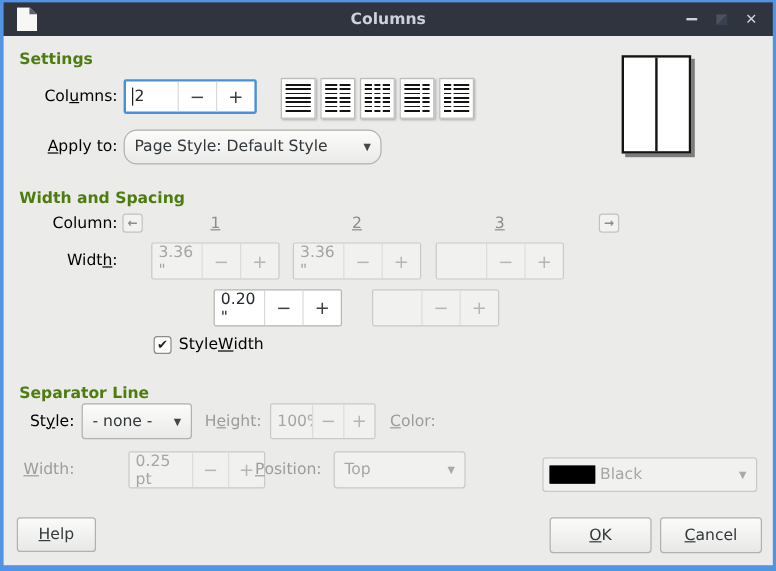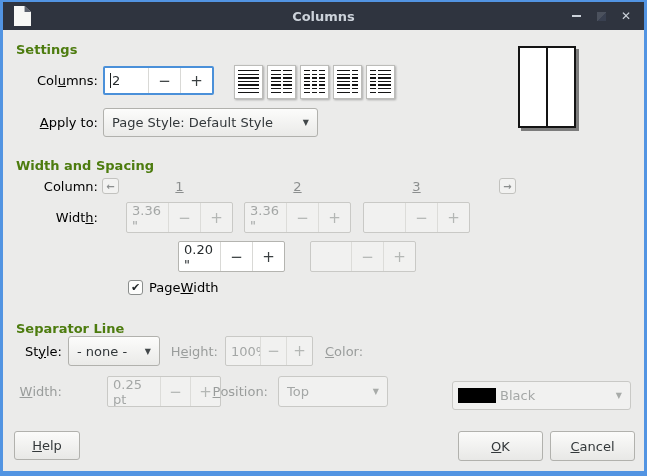--- a/index.html
+++ b/index.html
@@ -127,21 +127,21 @@
     <div class="preview">
       <div class="pv-col"></div>
       <div class="pv-div"></div>
       <div class="pv-col"></div>
     </div>
 
     <div class="lbl" style="left:7px; top:78px; width:88px; height:29px;">
         <span class="mn">A</span>
         <span>pply to:</span>
       </div>
-    <div class="dd" style="left:100px; top:78px; width:215px; height:29px;">
+    <div class="dd" style="left:100px; top:78px; width:215px; height:29px;border-radius:11px;">
       <span>Page Style: Default Style</span>
       <span class="arrow">▼</span>
     </div>
 
     <div class="hdr" style="left:13px; top:128px;">Width and Spacing</div>
 
     <div class="lbl" style="left:7px; top:148px; width:88px; height:17px;">Column:</div>
     <div class="navbtn" style="left:99px; top:148px;">
         <span>←</span>
       </div>
@@ -181,21 +181,21 @@
     <div class="spin dis" style="left:307px; top:211px; width:106px; height:31px;">
       <span class="val"></span>
       <span class="sbtn">−</span>
       <span class="sbtn">+</span>
     </div>
 
     <div class="cb">
         <span>✔</span>
       </div>
     <div class="lbl start" style="left:146px; top:250px; width:120px; height:15px;">
-        <span>Page</span>
+        <span>Style</span>
         <span class="mn">W</span>
         <span>idth</span>
       </div>
 
     <div class="hdr" style="left:13px; top:291px;">Separator Line</div>
 
     <div class="lbl" style="left:7px; top:306px; width:52px; height:30px;">
         <span>St</span>
         <span class="mn">y</span>
         <span>le:</span>

